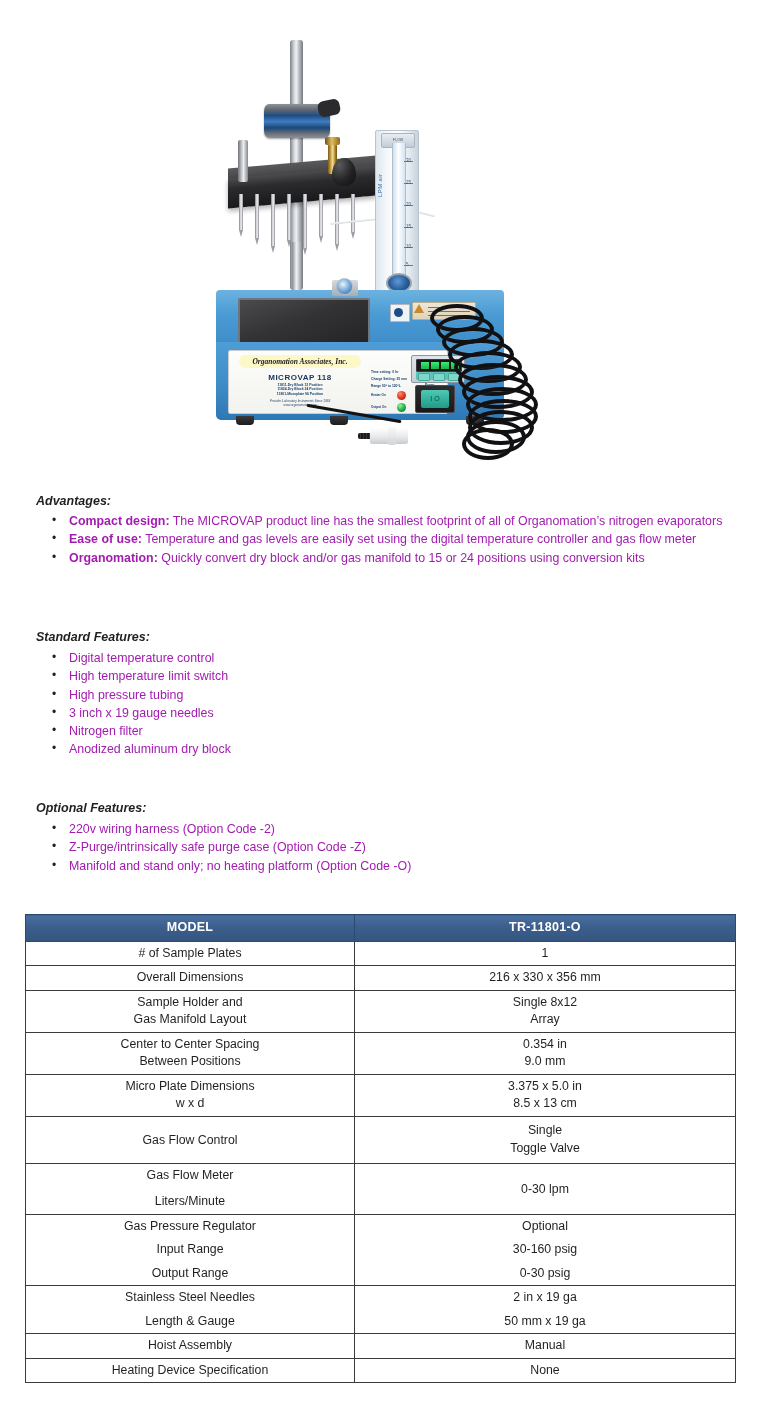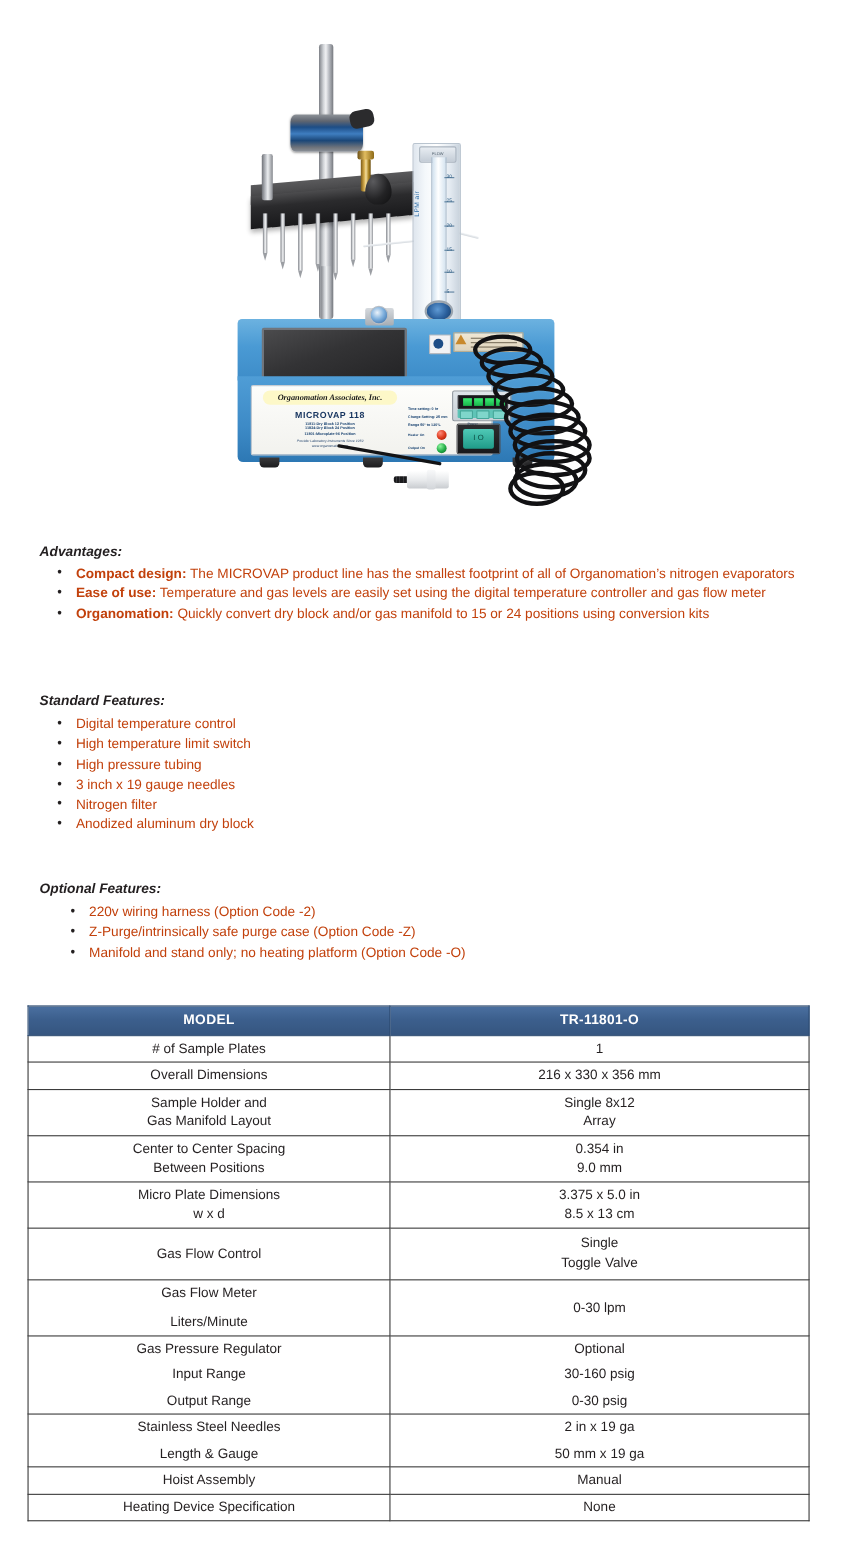--- a/index.html
+++ b/index.html
@@ -275,21 +275,21 @@
   .sec-head{
     position:absolute;left:36px;
     font-family:"Liberation Sans",sans-serif;
     font-weight:bold;font-style:italic;font-size:12.5px;color:#231f20;
   }
   ul.blist{
     position:absolute;margin:0;padding:0;list-style:none;
   }
   ul.blist li{
     position:relative;padding-left:33px;font-size:12.4px;line-height:18.3px;
-    color:#c2410c;margin-bottom:0;
+    color:#a21caf;margin-bottom:0;
   }
   ul.blist li:before{
     content:"\2022";position:absolute;left:16px;top:-1px;font-size:12px;color:#231f20;
   }
   .lead{font-weight:bold;}
 
   
   .spec-table{
     position:absolute;left:25px;top:895px;width:710px;
     border-collapse:collapse;
@@ -476,21 +476,21 @@
   <ul class="blist" style="left:36px;top:649px;width:520px;">
     <li><span>Digital temperature control</span></li>
     <li><span>High temperature limit switch</span></li>
     <li><span>High pressure tubing</span></li>
     <li><span>3 inch x 19 gauge needles</span></li>
     <li><span>Nitrogen filter</span></li>
     <li><span>Anodized aluminum dry block</span></li>
   </ul>
 
   <div class="sec-head" style="top:801px;">Optional Features:</div>
-  <ul class="blist" style="left:48px;top:820px;width:560px;">
+  <ul class="blist" style="left:36px;top:820px;width:560px;">
     <li><span>220v wiring harness (Option Code -2)</span></li>
     <li><span>Z-Purge/intrinsically safe purge case (Option Code -Z)</span></li>
     <li><span>Manifold and stand only; no heating platform (Option Code -O)</span></li>
   </ul>
 
   <table class="spec-table">
     <colgroup>
         <col class="c1">
         <col class="c2">
       </colgroup>

